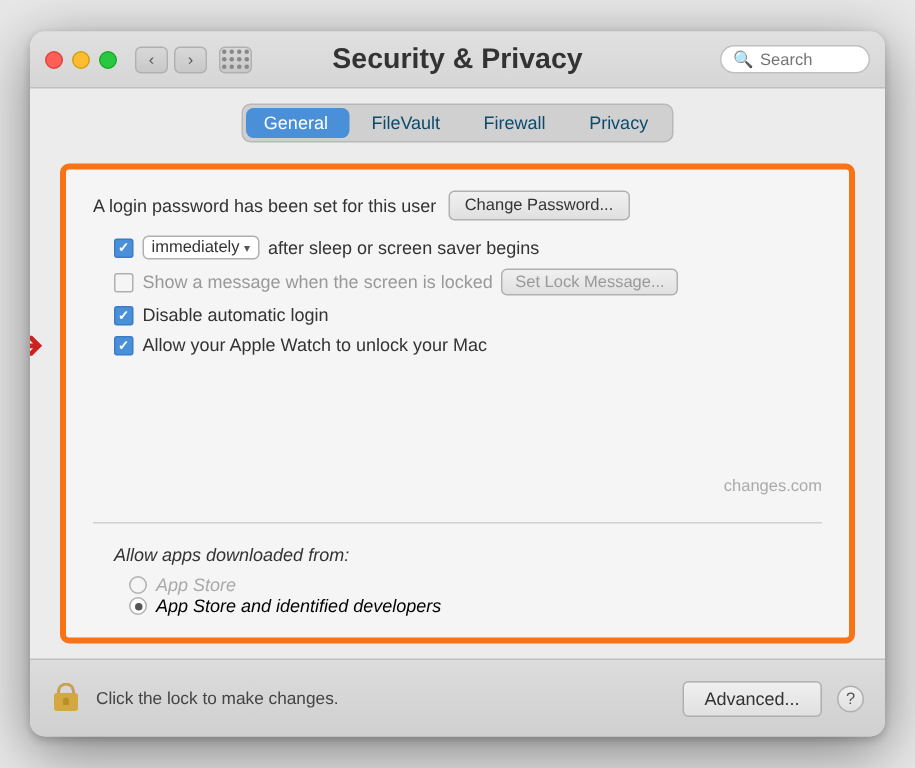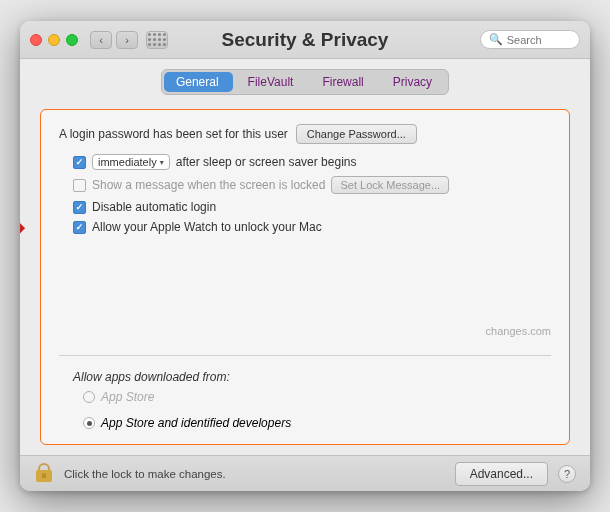--- a/index.html
+++ b/index.html
@@ -128,32 +128,32 @@
       border-radius: 6px;
       padding: 2px;
       gap: 1px;
       border: 1px solid #b8b8b8;
     }
     .tab {
       padding: 3px 14px;
       border-radius: 5px;
       font-size: 12px;
       cursor: pointer;
-      color: #701a75;
+      color: #0c4a6e;
     }
     .tab.active {
       background: #4a90d9;
       color: white;
       font-weight: 500;
       padding-left: 12px;
     }
     .main-panel {
       background: #f5f5f5;
       border-radius: 6px;
-      border: 1px solid #f97316;
+      border: 4px solid #f97316;
       flex: 1;
       padding: 14px 18px;
       display: flex;
       flex-direction: column;
       gap: 10px;
     }
     .login-row {
       display: flex;
       align-items: center;
       gap: 8px;
@@ -241,21 +241,21 @@
       padding-left: 14px;
       font-style: italic;
     }
     .allow-apps-label {
       font-size: 12px;
       color: #333;
     }
     .radio-group {
       display: flex;
       flex-direction: column;
-      gap: 12px;
+      gap: 0;
       padding-left: 10px;
     }
     .radio-row {
       display: flex;
       align-items: center;
       gap: 6px;
       font-size: 12px;
     }
     .radio-row.disabled {
       color: #aaa;
@@ -285,21 +285,21 @@
       text-align: right;
       font-size: 11px;
       color: #aaa;
       padding: 4px 0;
       flex: 1;
       display: flex;
       align-items: flex-end;
       justify-content: flex-end;
     }
     .bottom-bar {
-      height: 36px;
+      height: 52px;
       background: linear-gradient(to bottom, #dcdcdc, #d0d0d0);
       border-top: 1px solid #c0c0c0;
       display: flex;
       align-items: center;
       padding: 0 14px;
       gap: 10px;
       flex-shrink: 0;
     }
     .lock-icon {
       width: 20px;

